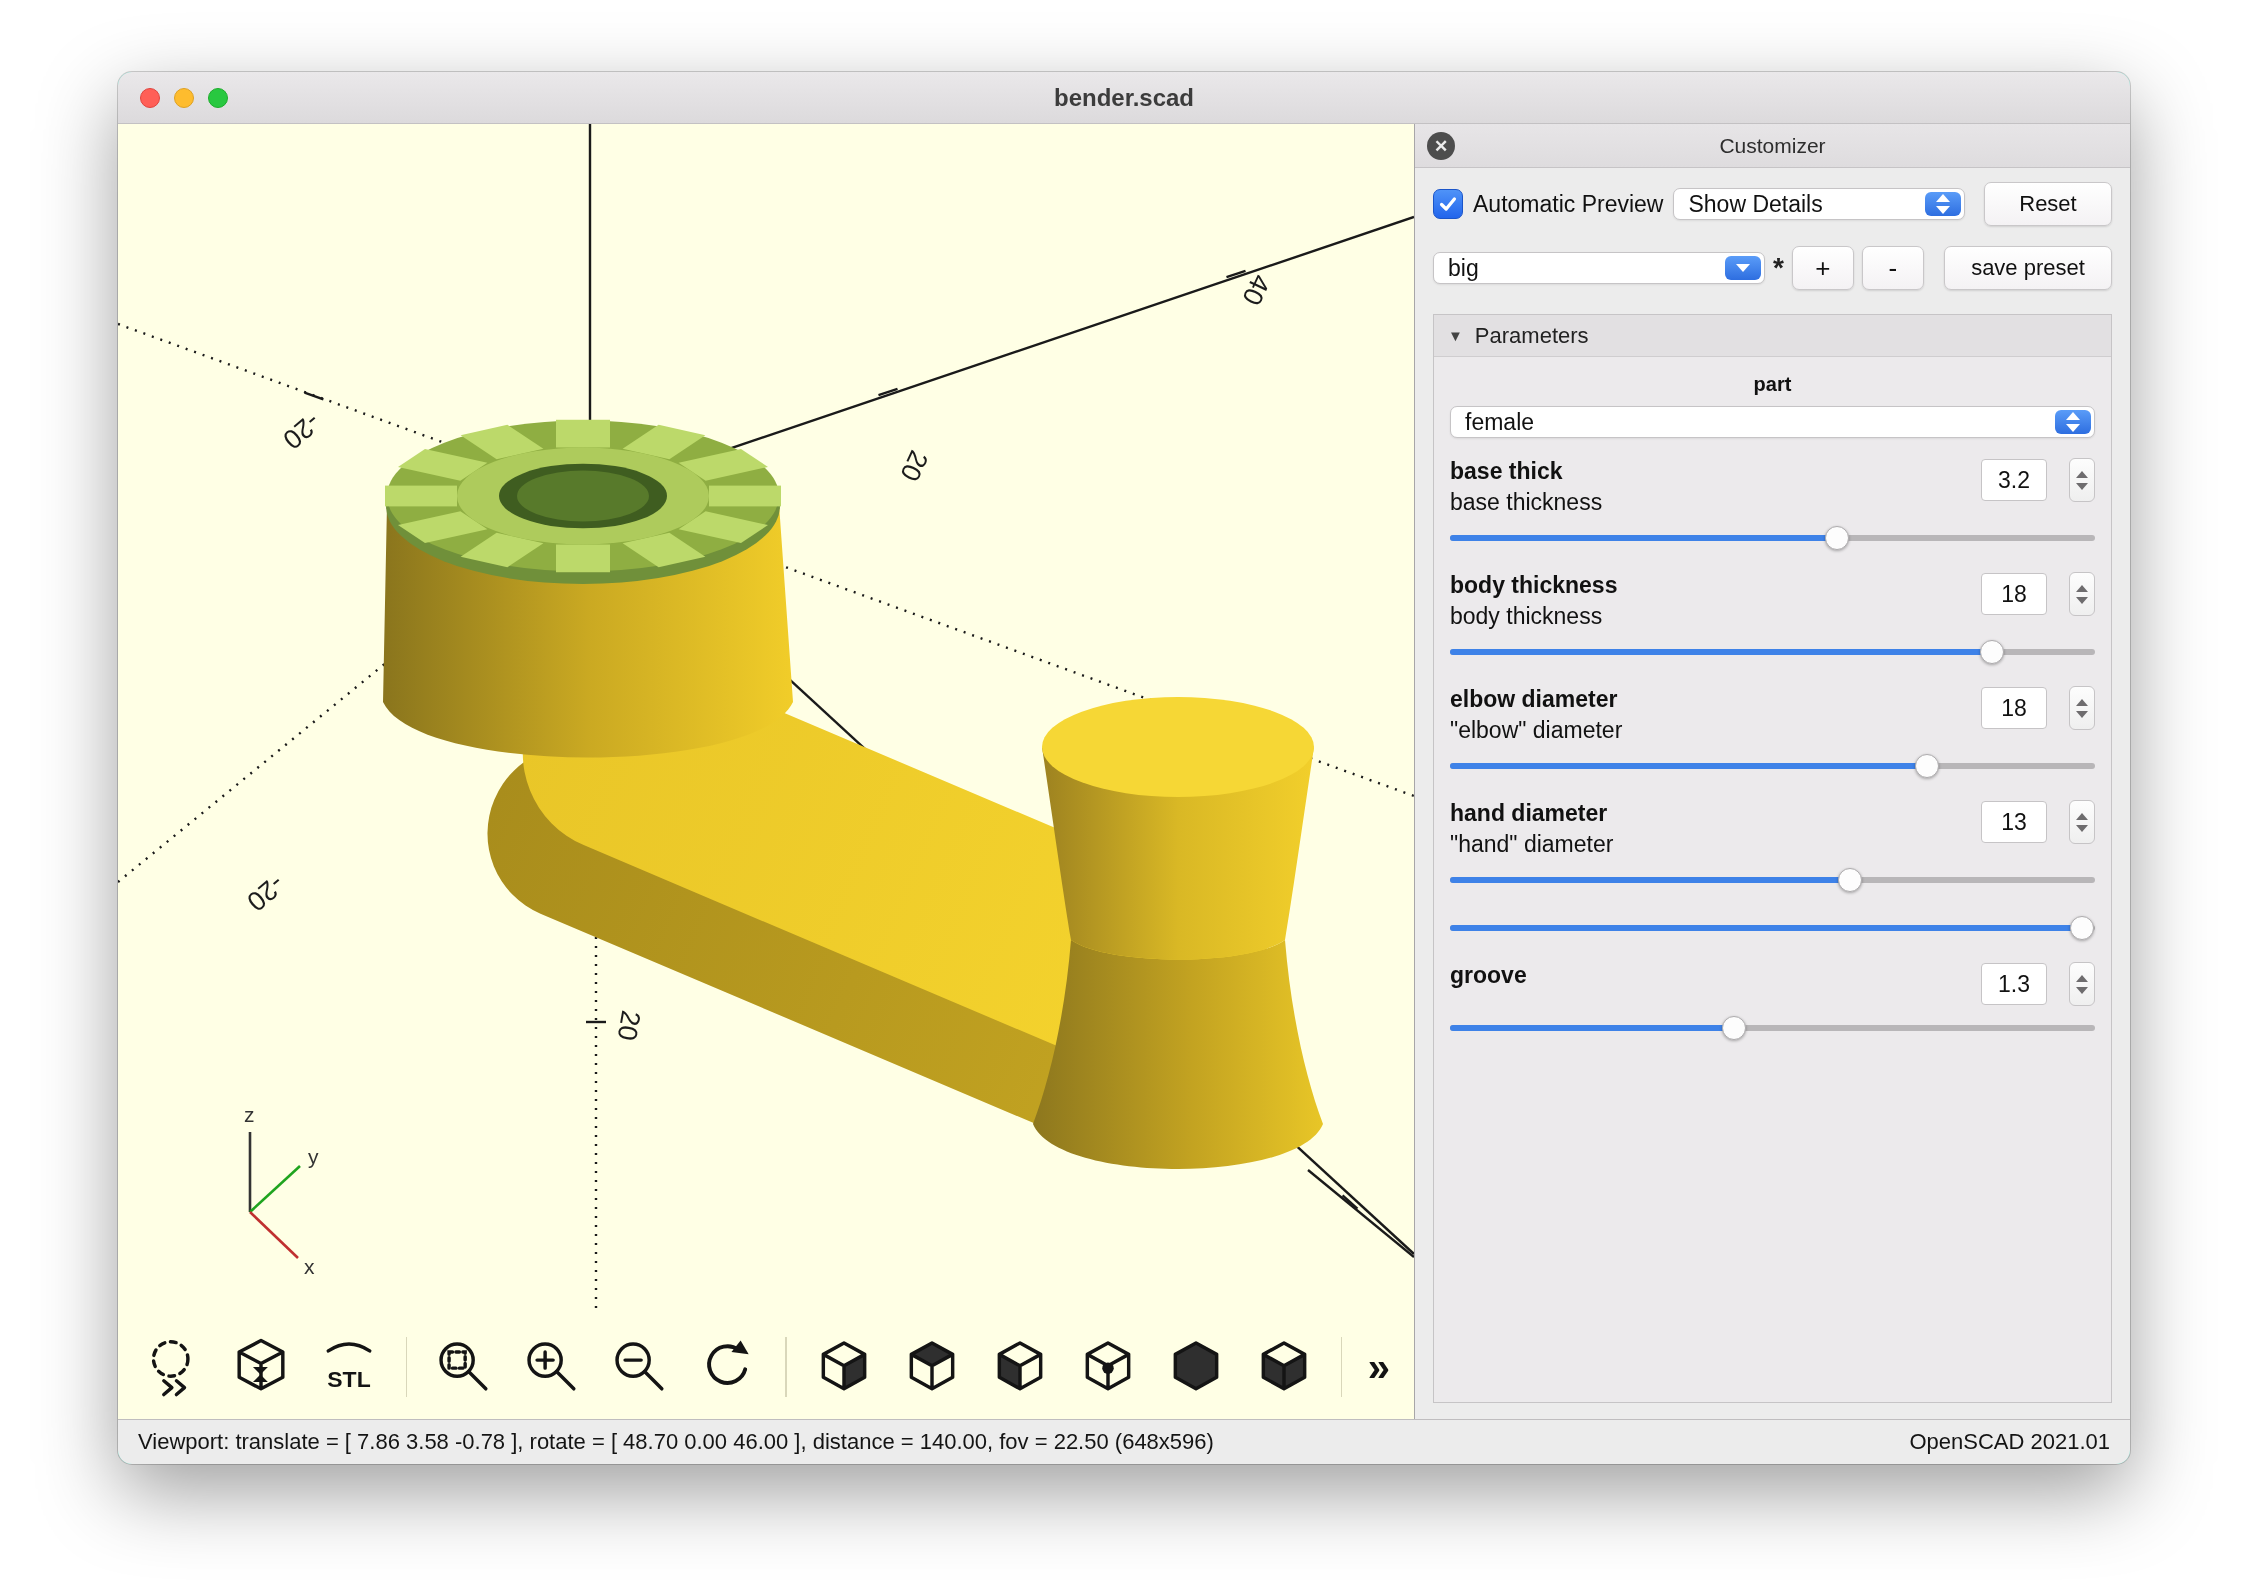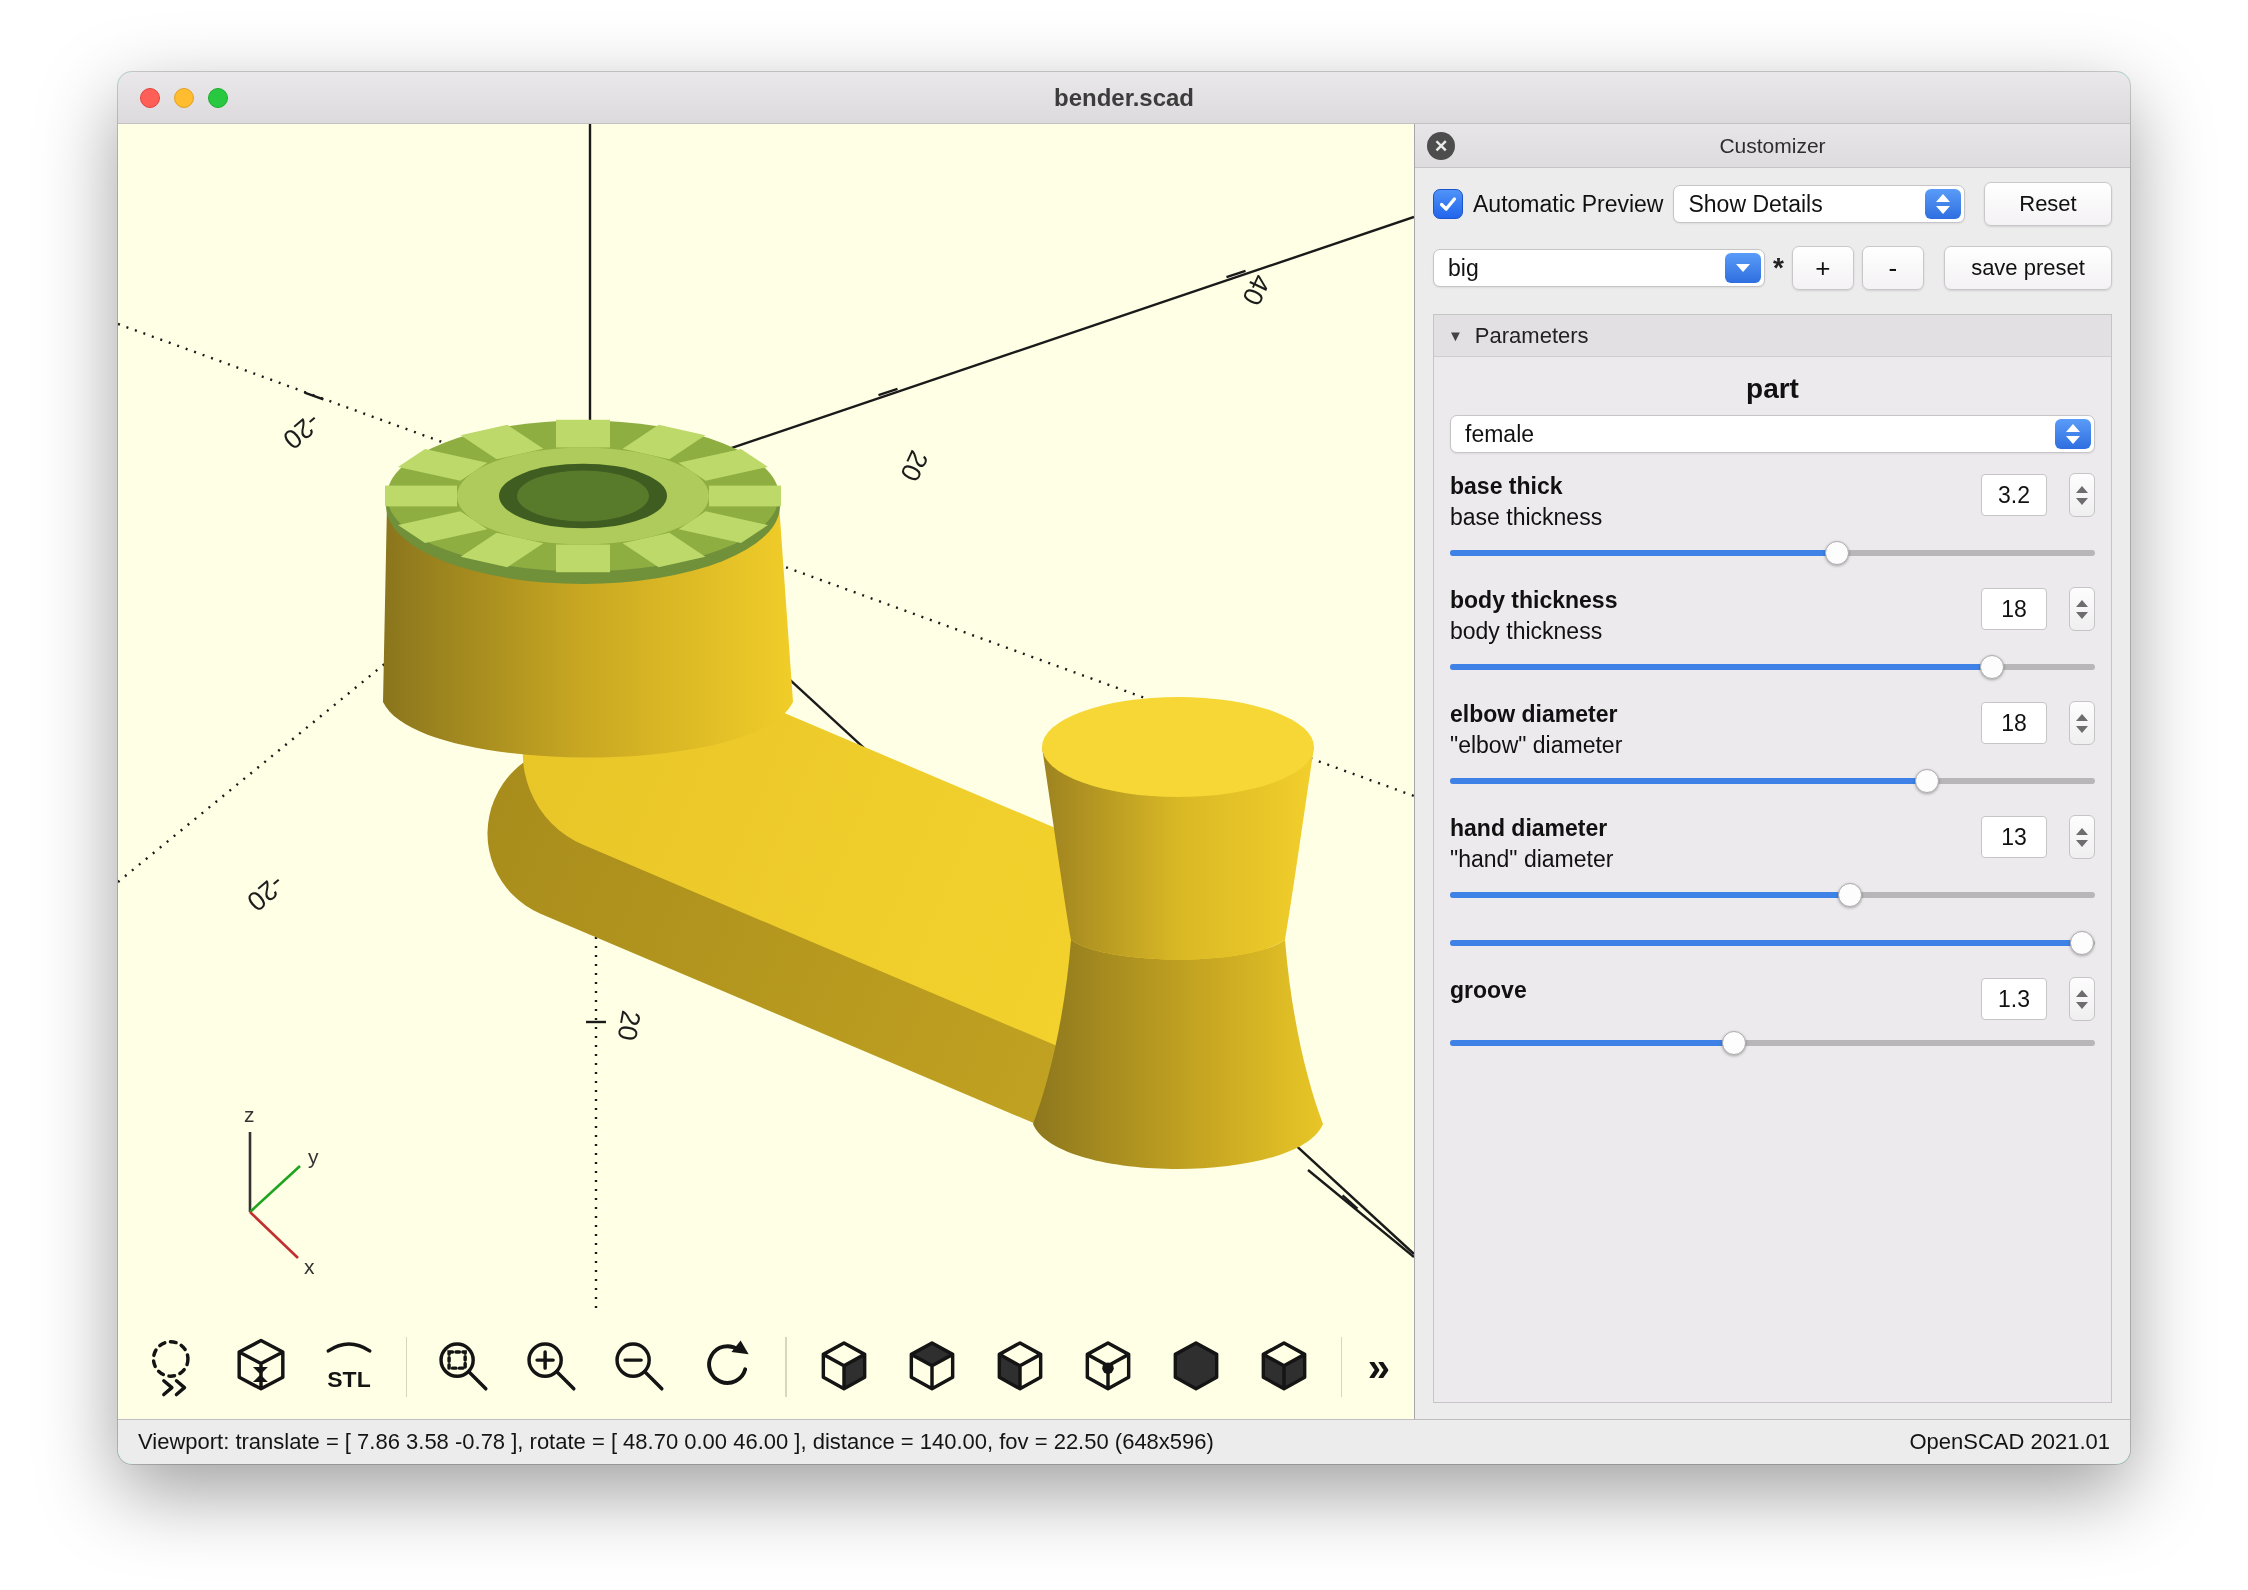--- a/index.html
+++ b/index.html
@@ -70,21 +70,21 @@
 
   .checkbox {
     width:30px; height:30px; border-radius:7px;
     background:linear-gradient(#4f93f8,#2265ec); border:1px solid #1b55c9;
     display:flex; align-items:center; justify-content:center; flex:0 0 auto;
   }
   .cb-label { font-size:23px; color:#111; white-space:nowrap; }
 
   .combo {
     position:relative; background:#fff; border:1px solid #c6c4c6; border-radius:7px;
-    height:38px; display:flex; align-items:center; padding:0 46px 0 14px;
+    height:32px; display:flex; align-items:center; padding:0 46px 0 14px;
     font-size:23px; color:#111; box-shadow:0 1px 2px rgba(0,0,0,.08);
   }
   .combo-text { white-space:nowrap; overflow:hidden; }
   .stepper, .dd-btn {
     position:absolute; right:3px; top:3px; bottom:3px; width:36px; border-radius:6px;
     background:linear-gradient(#5a9cf8,#2e6ee0);
     display:flex; flex-direction:column; align-items:center; justify-content:center; gap:4px;
   }
   .dd-btn { justify-content:center; }
   .tri-up   { width:0; height:0; border-left:7px solid transparent; border-right:7px solid transparent; border-bottom:8px solid #fff; }
@@ -104,21 +104,21 @@
   .save-btn { width:168px; padding:0; margin-left:auto; }
   .star { font-size:28px; font-weight:bold; color:#222; }
 
   .params-box { margin-top:24px; flex:1; border:1px solid #c6c4c6; background:#eceaec; display:flex; flex-direction:column; min-height:0; }
   .params-header {
     height:42px; flex:0 0 42px; background:#e2e0e2; border-bottom:1px solid #cfcdcf;
     display:flex; align-items:center; gap:12px; padding-left:14px; font-size:22px; color:#222;
   }
   .disclosure { font-size:15px; color:#444; }
   .params-content { padding:10px 16px 16px 16px; overflow:hidden; }
-  .group-title { text-align:center; font-size:28px; font-weight:bold; color:#111; margin:6px 0 10px 0; }
+  .group-title { text-align:center; font-size:20px; font-weight:bold; color:#111; margin:6px 0 10px 0; }
 
   .param { margin-top:20px; }
   .param-head { display:flex; align-items:flex-start; }
   .param-labels { flex:1; min-width:0; }
   .param-name { font-size:23px; font-weight:bold; color:#111; }
   .param-desc { font-size:23px; color:#111; margin-top:4px; }
   .param-control { display:flex; align-items:center; gap:22px; flex:0 0 auto; }
   .numbox {
     min-width:66px; height:42px; background:#fff; border:1px solid #c6c4c6; border-radius:4px;
     display:flex; align-items:center; justify-content:center; font-size:23px; color:#111; padding:0 8px;

